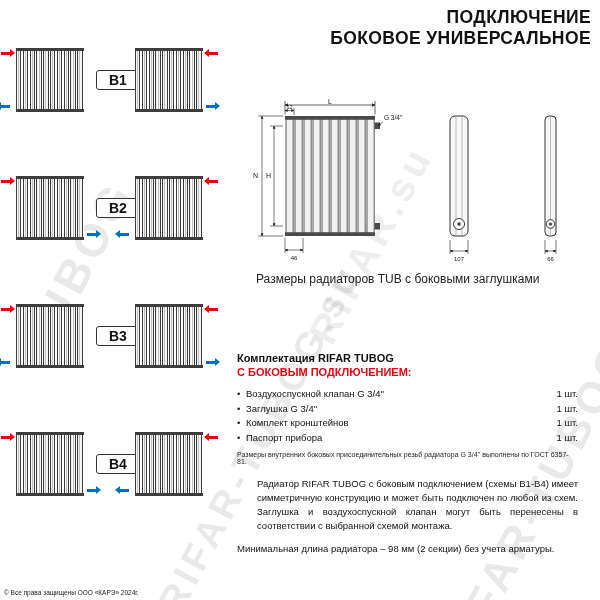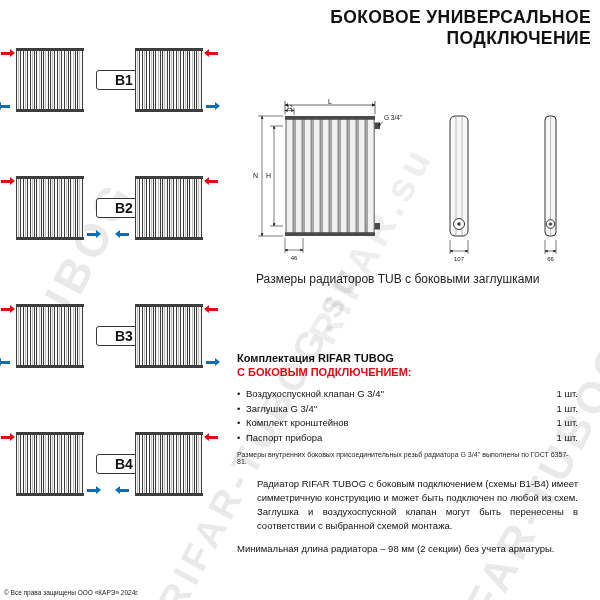--- a/index.html
+++ b/index.html
@@ -33,21 +33,21 @@
       #f4f4f4 3.1px,#f4f4f4 4.4px,
       #3d3d3d 4.4px,#3d3d3d 5.3px,
       #ffffff 5.3px,#ffffff 6.8px);
   }
   .radiator::before,.radiator::after{
     content:"";position:absolute;left:0;right:0;height:3px;background:#3d3d3d;
   }
   .radiator::before{top:0}
   .radiator::after{bottom:0}
   .scheme-label{
-    position:absolute;left:96px;top:26px;padding:1px 18px;border:1.3px solid #333;
+    position:absolute;left:96px;top:26px;padding:1px 12px;border:1.3px solid #333;
     border-radius:3px;font-weight:700;font-size:14px;text-align:center;background:#fff;
   }
   .arrow{position:absolute;height:2.6px;width:9px;background:currentColor;}
   .arrow::after{
     content:"";position:absolute;top:50%;margin-top:-4px;width:0;height:0;
     border-top:4px solid transparent;border-bottom:4px solid transparent;
   }
   .arrow.dir-right::after{left:100%;border-left:5.5px solid;}
   .arrow.dir-left::after{right:100%;border-right:5.5px solid;}
   .red{color:#e30613}
@@ -78,22 +78,22 @@
 <body>
 
 <div class="page">
 
   <div class="wm wm1">TUBOG</div>
   <div class="wm wm2">RIFAR-TUBOG.su</div>
   <div class="wm wm3">RIFAR-TUBOG</div>
   <div class="wm wm4">RIFAR.su</div>
 
   <div class="title">
+    <div>ПОДКЛЮЧЕНИЕ</div>
     <div>БОКОВОЕ УНИВЕРСАЛЬНОЕ</div>
-    <div>ПОДКЛЮЧЕНИЕ</div>
   </div>
 
   <div class="scheme-row" style="top:44px">
     <div class="radiator" style="left:16px"></div>
     <div class="scheme-label">В1</div>
     <div class="radiator" style="left:135px"></div>
     <div class="arrow red dir-right" style="left:1px;top:8px"></div>
     <div class="arrow blue dir-left" style="left:1px;top:61px"></div>
     <div class="arrow red dir-left" style="left:209px;top:8px"></div>
     <div class="arrow blue dir-right" style="left:206px;top:61px"></div>

